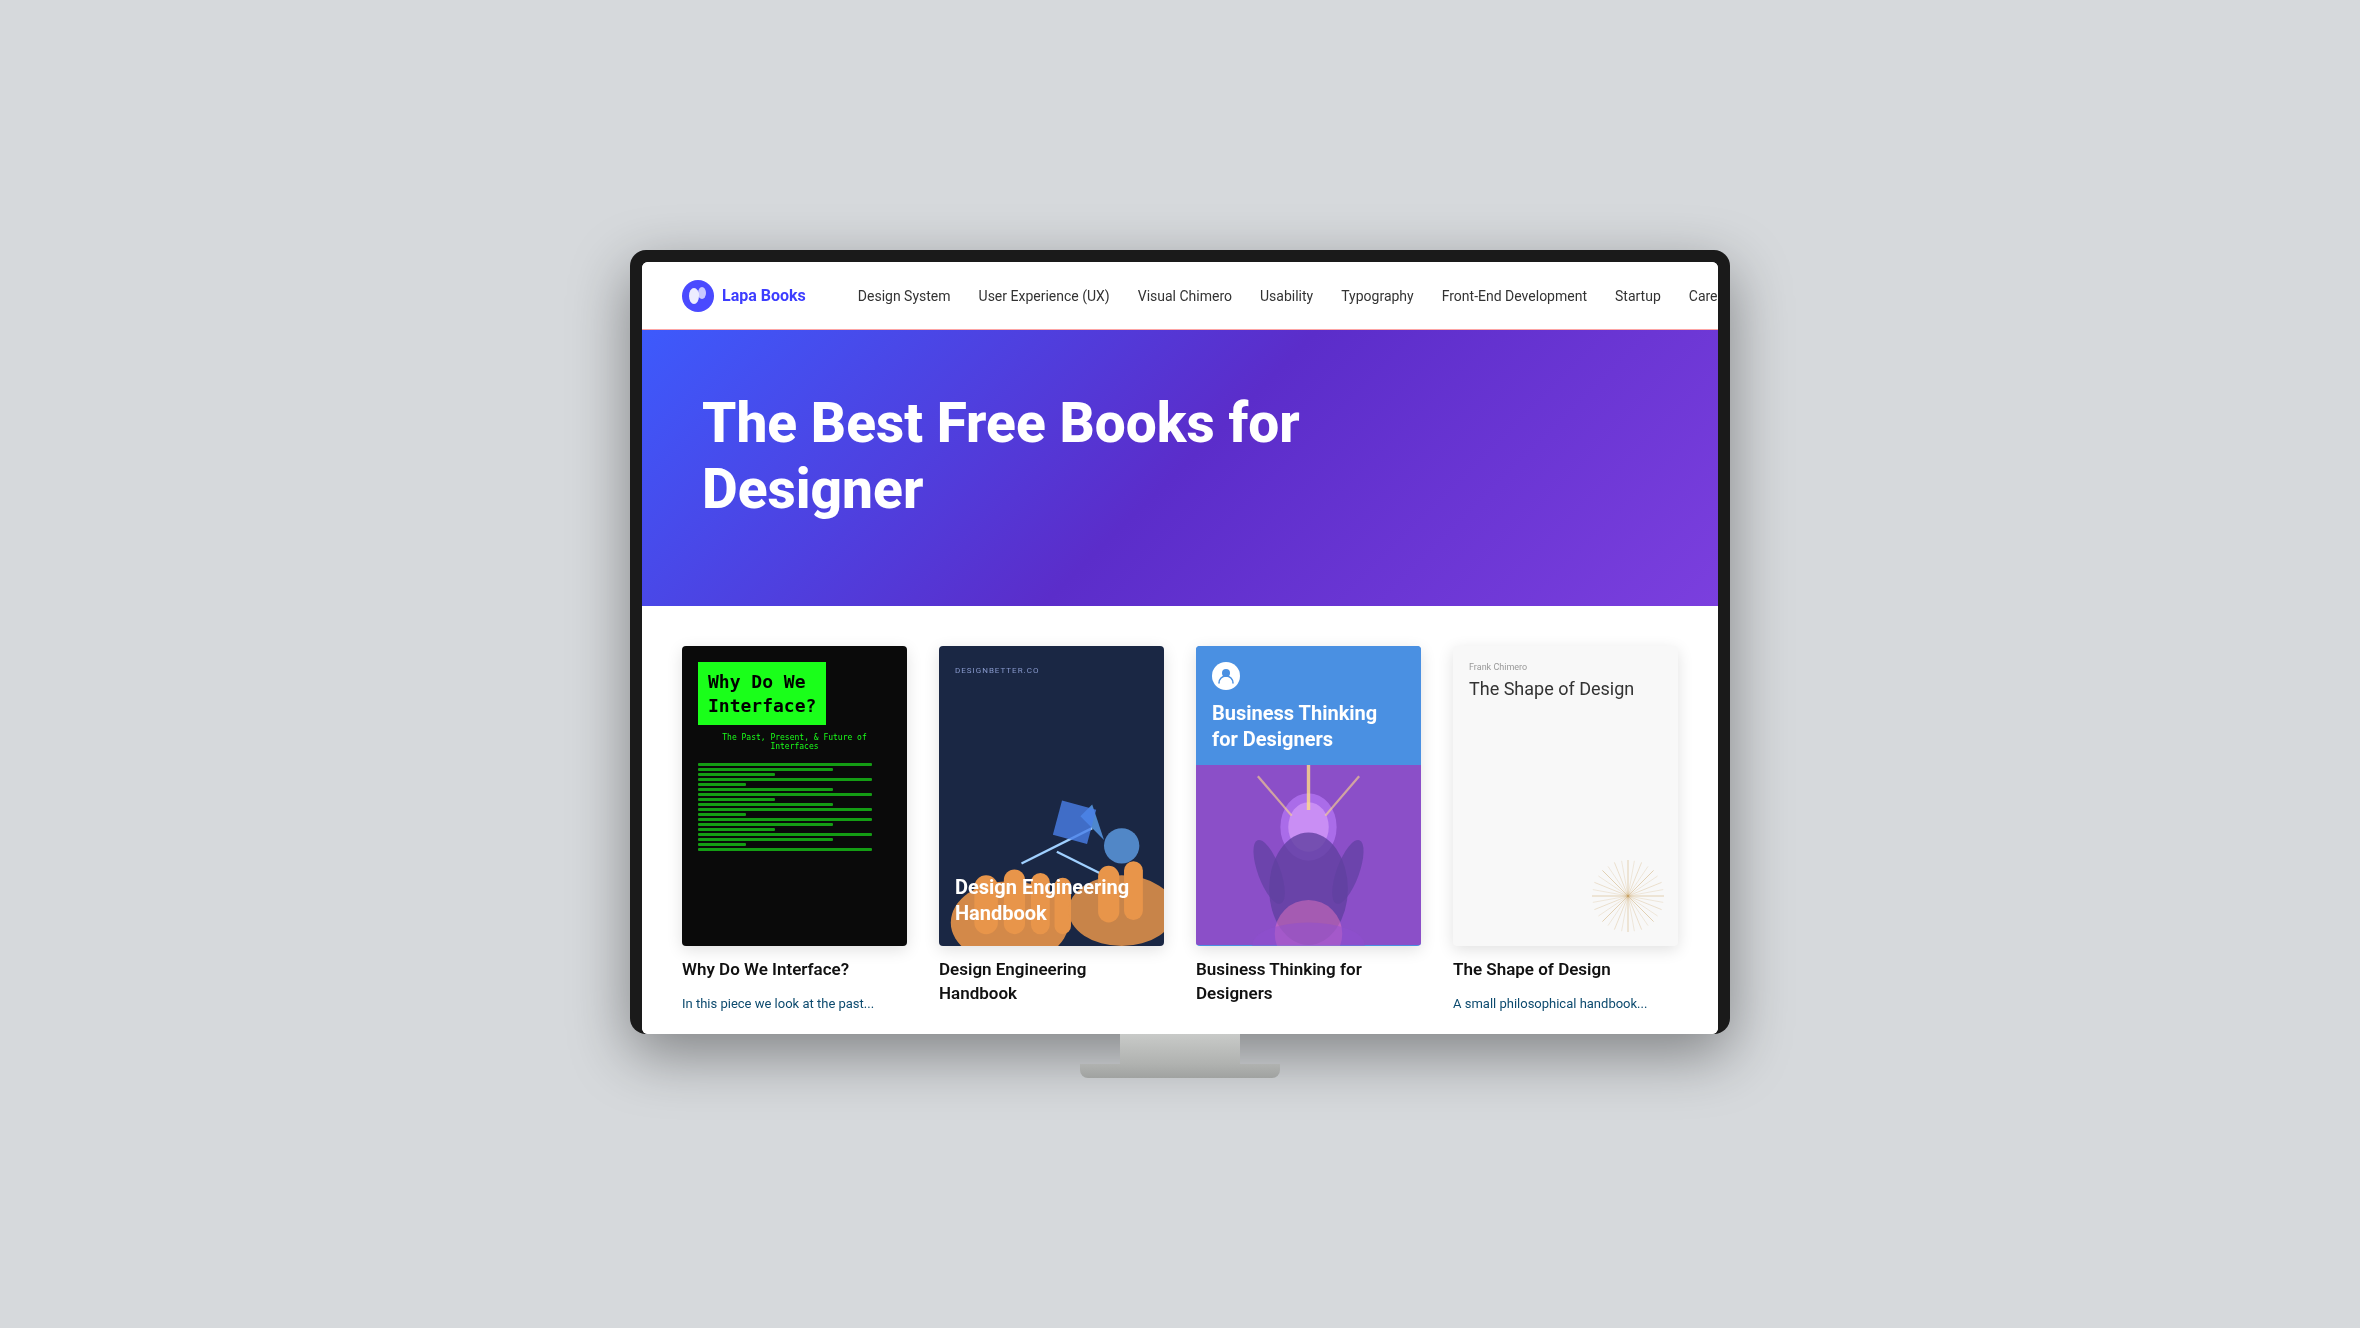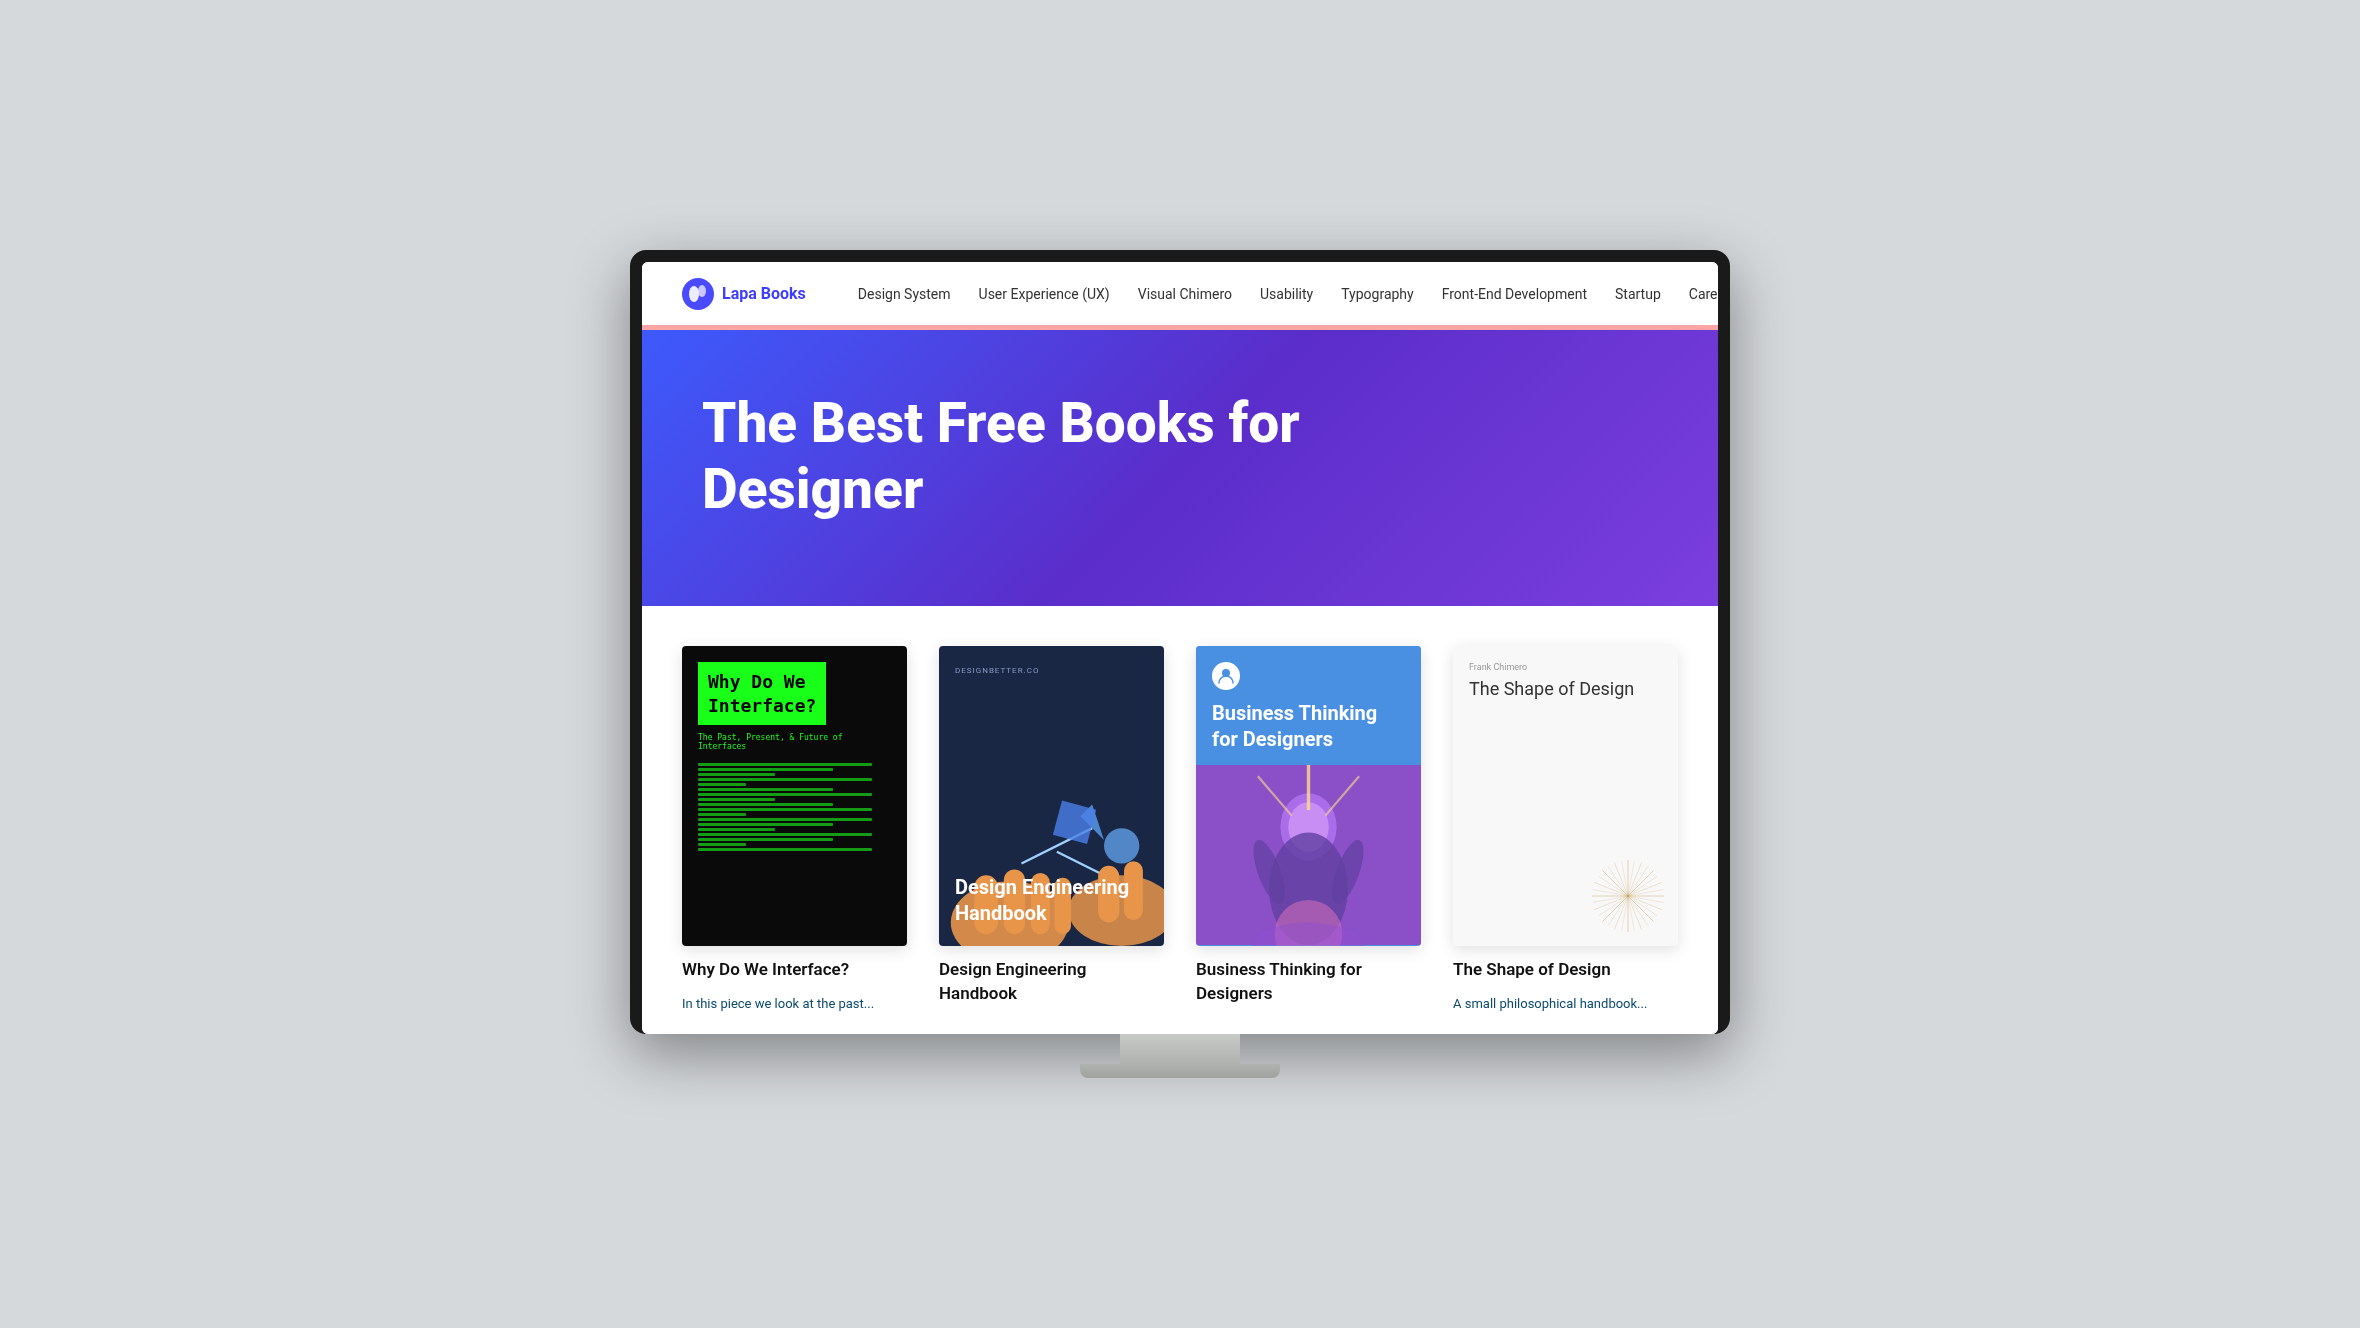--- a/index.html
+++ b/index.html
@@ -23,21 +23,21 @@
       border-radius: 6px;
       overflow: hidden;
     }
     
     .navbar {
       display: flex;
       align-items: center;
       padding: 0 40px;
       height: 68px;
       background: #fff;
-      border-bottom: 5px solid #fca5a5;
+      border-bottom: 1px solid #fca5a5;
       gap: 32px;
     }
     .logo {
       display: flex;
       align-items: center;
       gap: 8px;
       text-decoration: none;
       margin-right: 20px;
       flex-shrink: 0;
     }
@@ -126,20 +126,21 @@
       font-weight: 700;
       color: #000;
       line-height: 1.3;
       display: block;
     }
     .book-cover-1 .subtitle {
       font-family: monospace;
       font-size: 8px;
       color: #1aff1a;
       margin-bottom: 12px;
+      text-align: center;
     }
     .book-cover-1 .terminal-lines {
       width: 100%;
       flex: 1;
       display: flex;
       flex-direction: column;
       gap: 2px;
     }
     .terminal-line {
       height: 3px;

